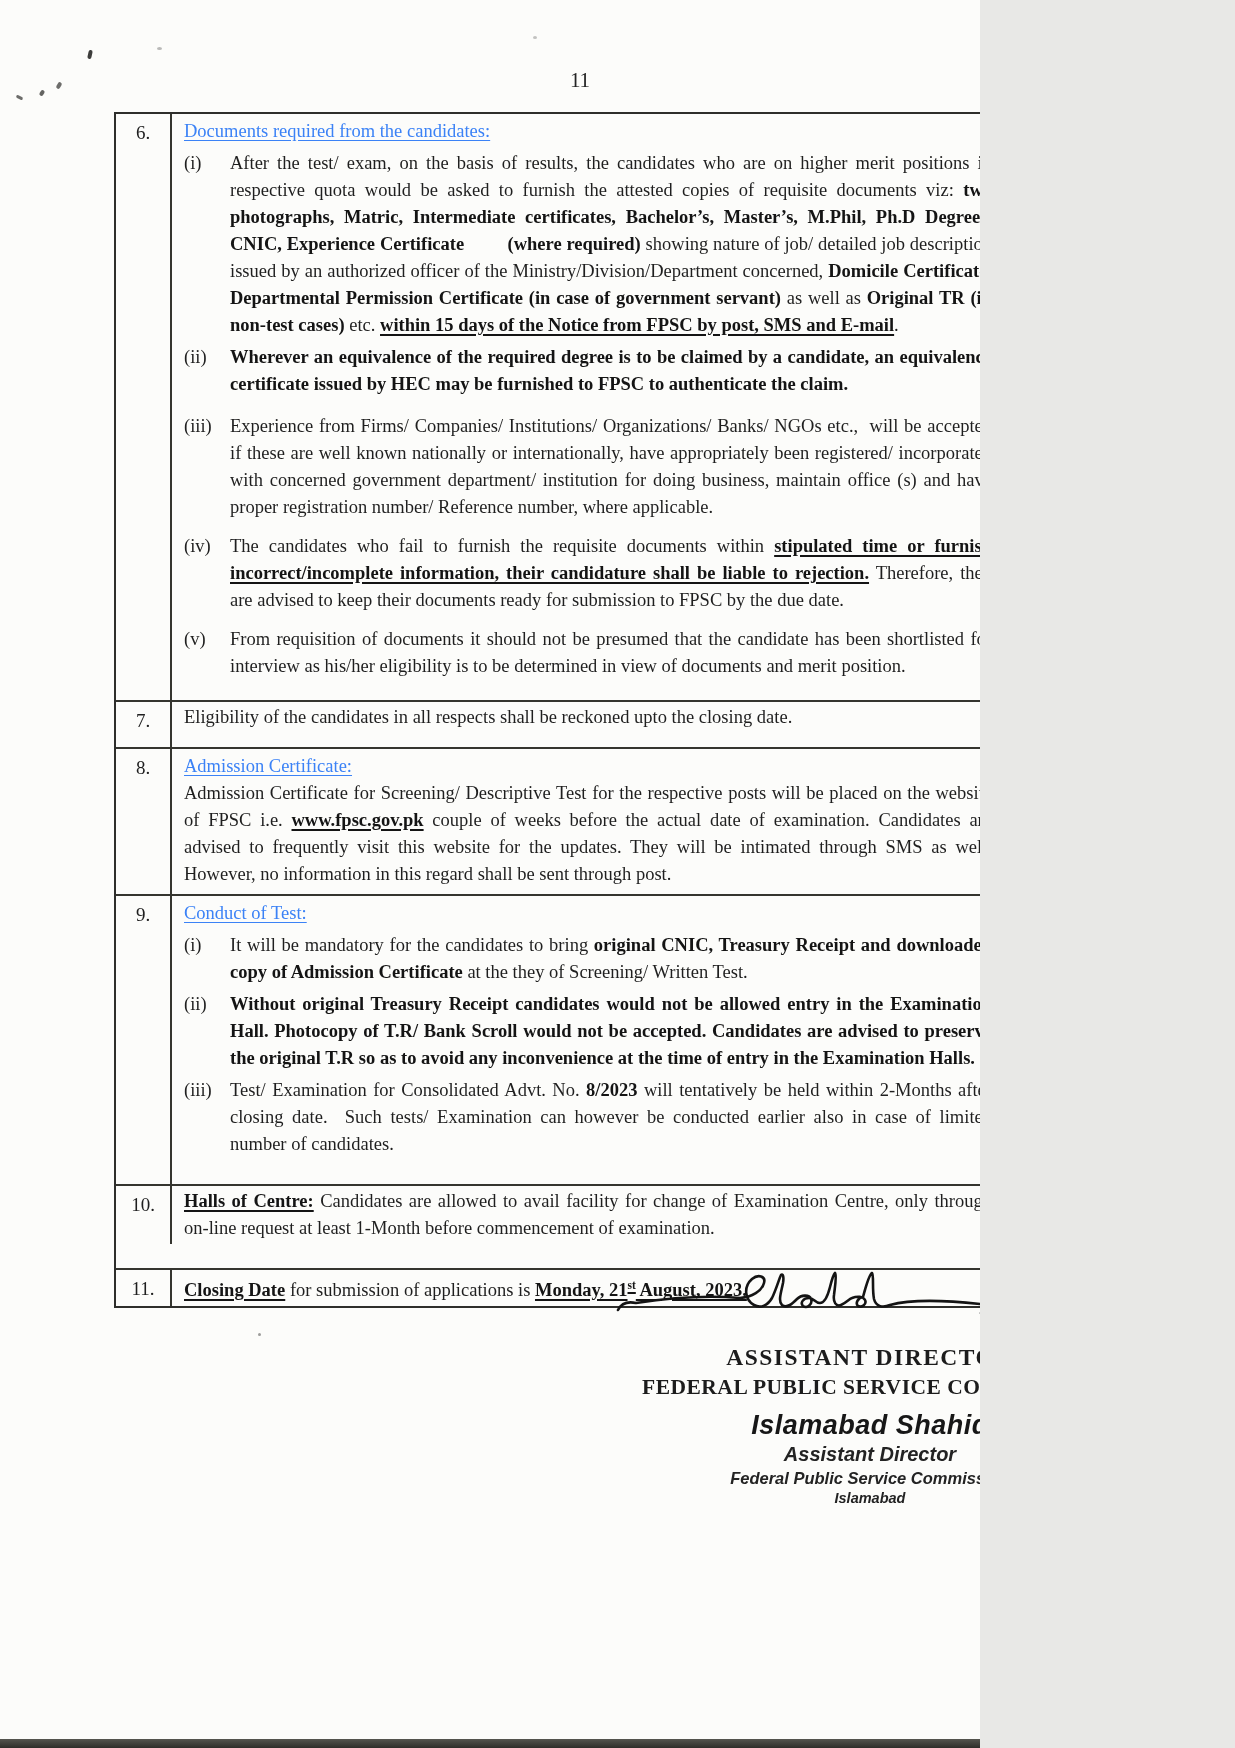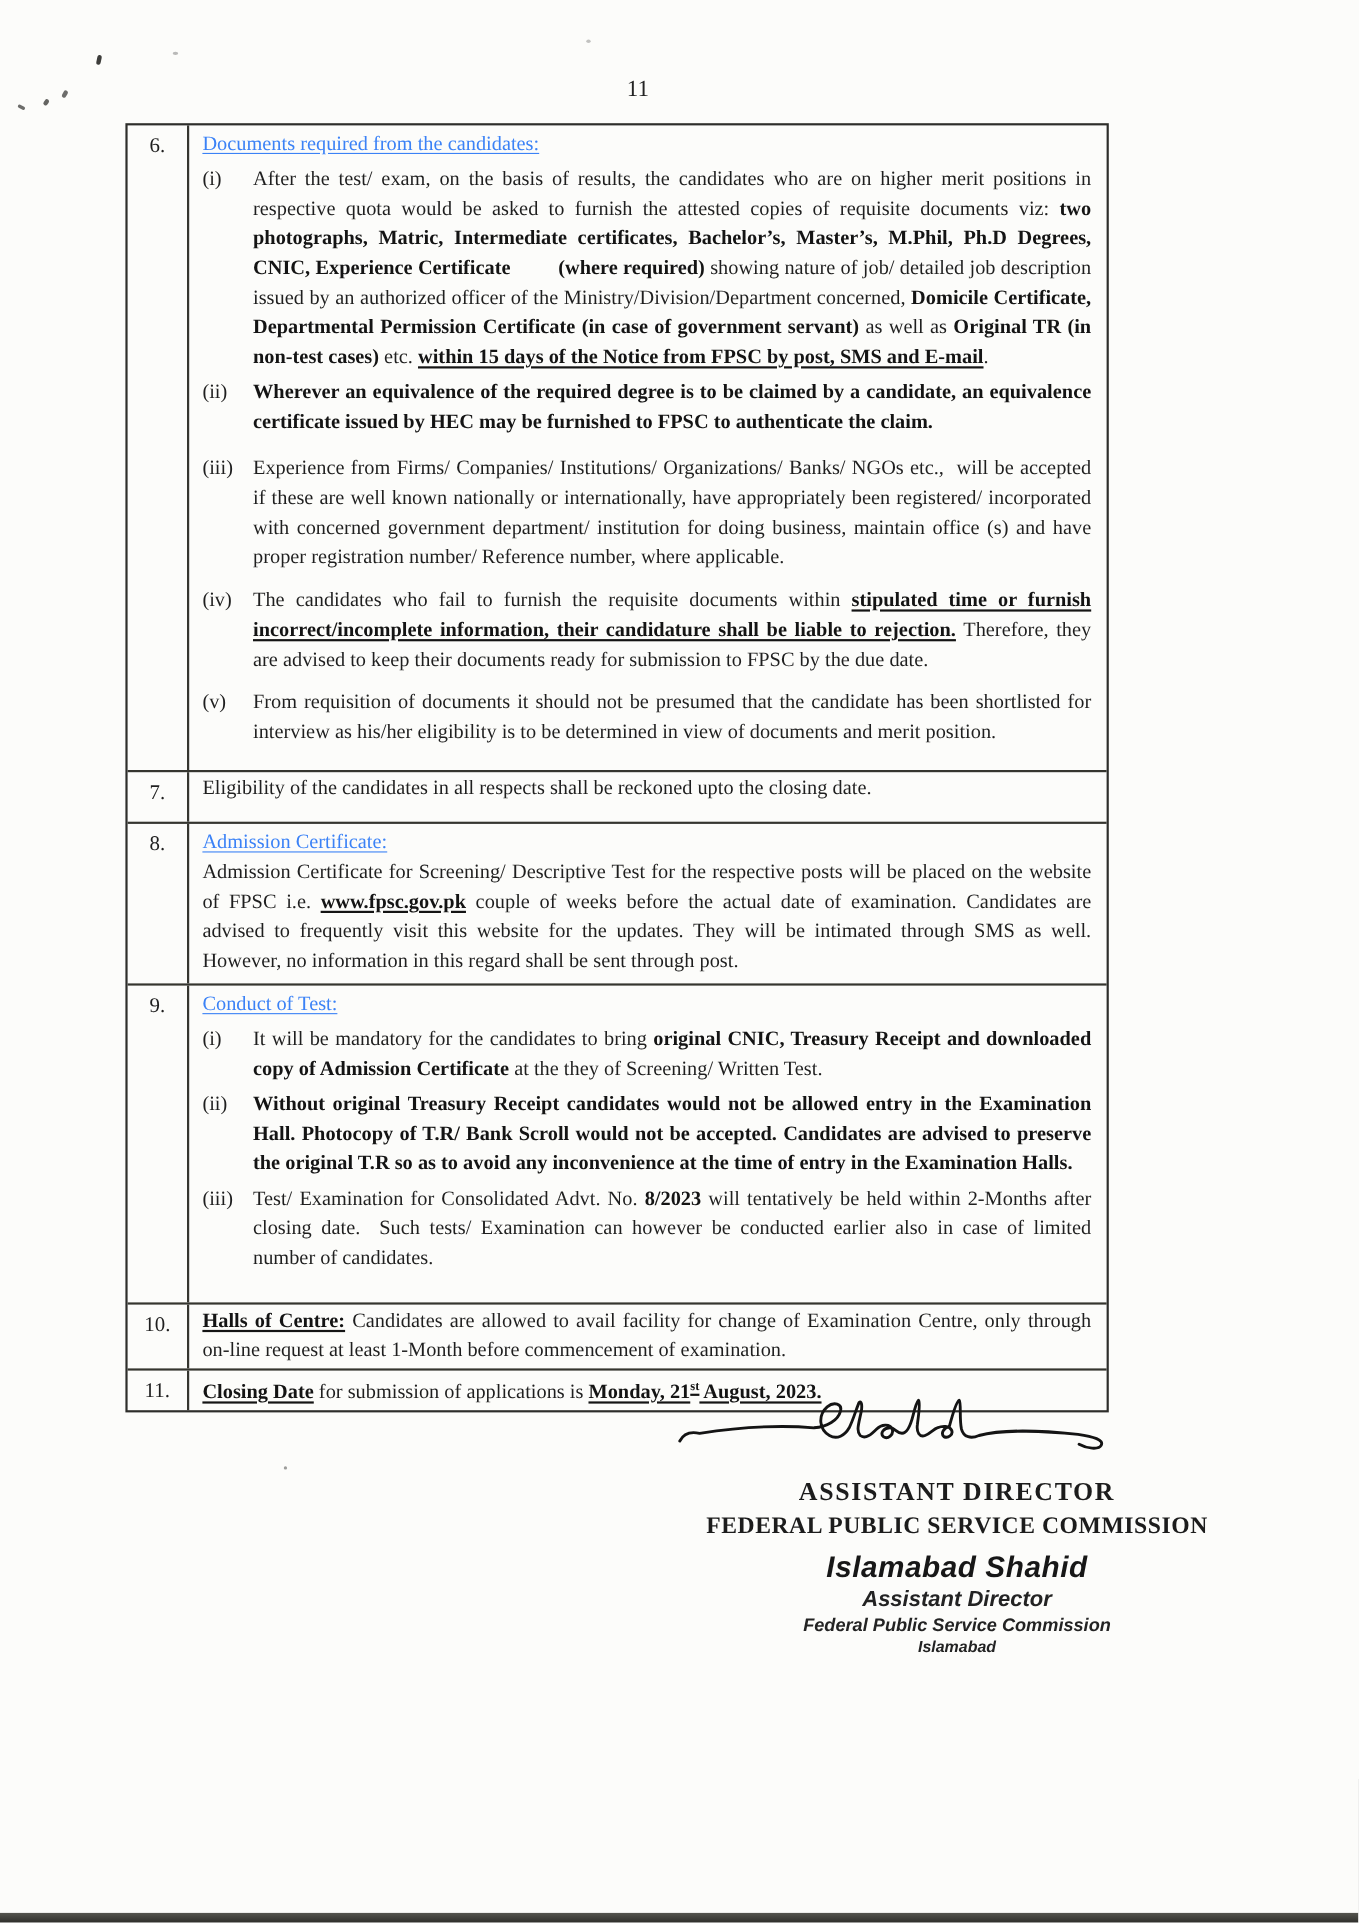--- a/index.html
+++ b/index.html
@@ -1,18 +1,18 @@
 <!DOCTYPE html>
 <html><head>
 <meta charset="utf-8">
 <style>
   html,body{margin:0;padding:0;background:#e8e8e6;}
   .page{
     position:relative;
-    width:1235px;height:1748px;
+    width:980px;height:1748px;
     background:#fcfcfa;
     font-family:"Liberation Serif", serif;
     color:#1f1f1f;
     overflow:hidden;
   }
   
   .speck{position:absolute;background:#3d3d3b;border-radius:2px;}
   .speck.s1{left:88px;top:50px;width:4px;height:9px;transform:rotate(12deg);}
   .speck.s2{left:16px;top:96px;width:7px;height:3px;transform:rotate(28deg);opacity:.75;}
   .speck.s3{left:40px;top:90px;width:4px;height:6px;transform:rotate(35deg);opacity:.8;}
@@ -63,21 +63,21 @@
   sup.seg-u{}
   sup{font-size:0.62em;}
 
   .r6{min-height:586px;}
   .r7{min-height:32px;}
   .r7 .tcell{padding-top:2px;padding-bottom:16px;}
   .r8{min-height:143px;}
   .r9{min-height:290px;}
   .r10{min-height:55px;}
   .r10 .tcell{padding-top:2px;padding-bottom:2px;}
-  .r11{min-height:34px;}
+  .r11{min-height:34px;margin-top:24px;}
   .r11 .tcell{padding-top:2px;padding-bottom:2px;}
 
   .signature-wrap{position:absolute;left:612px;top:1270px;width:436px;height:66px;}
   .signoff{
     position:absolute;left:575px;top:1344px;width:590px;
     text-align:center;color:#1c1c1c;
   }
   .signoff .line1{font-size:23.5px;font-weight:bold;letter-spacing:1.5px;}
   .signoff .line2{font-size:21.5px;font-weight:bold;letter-spacing:0.5px;margin-top:4px;}
   .stamp{

